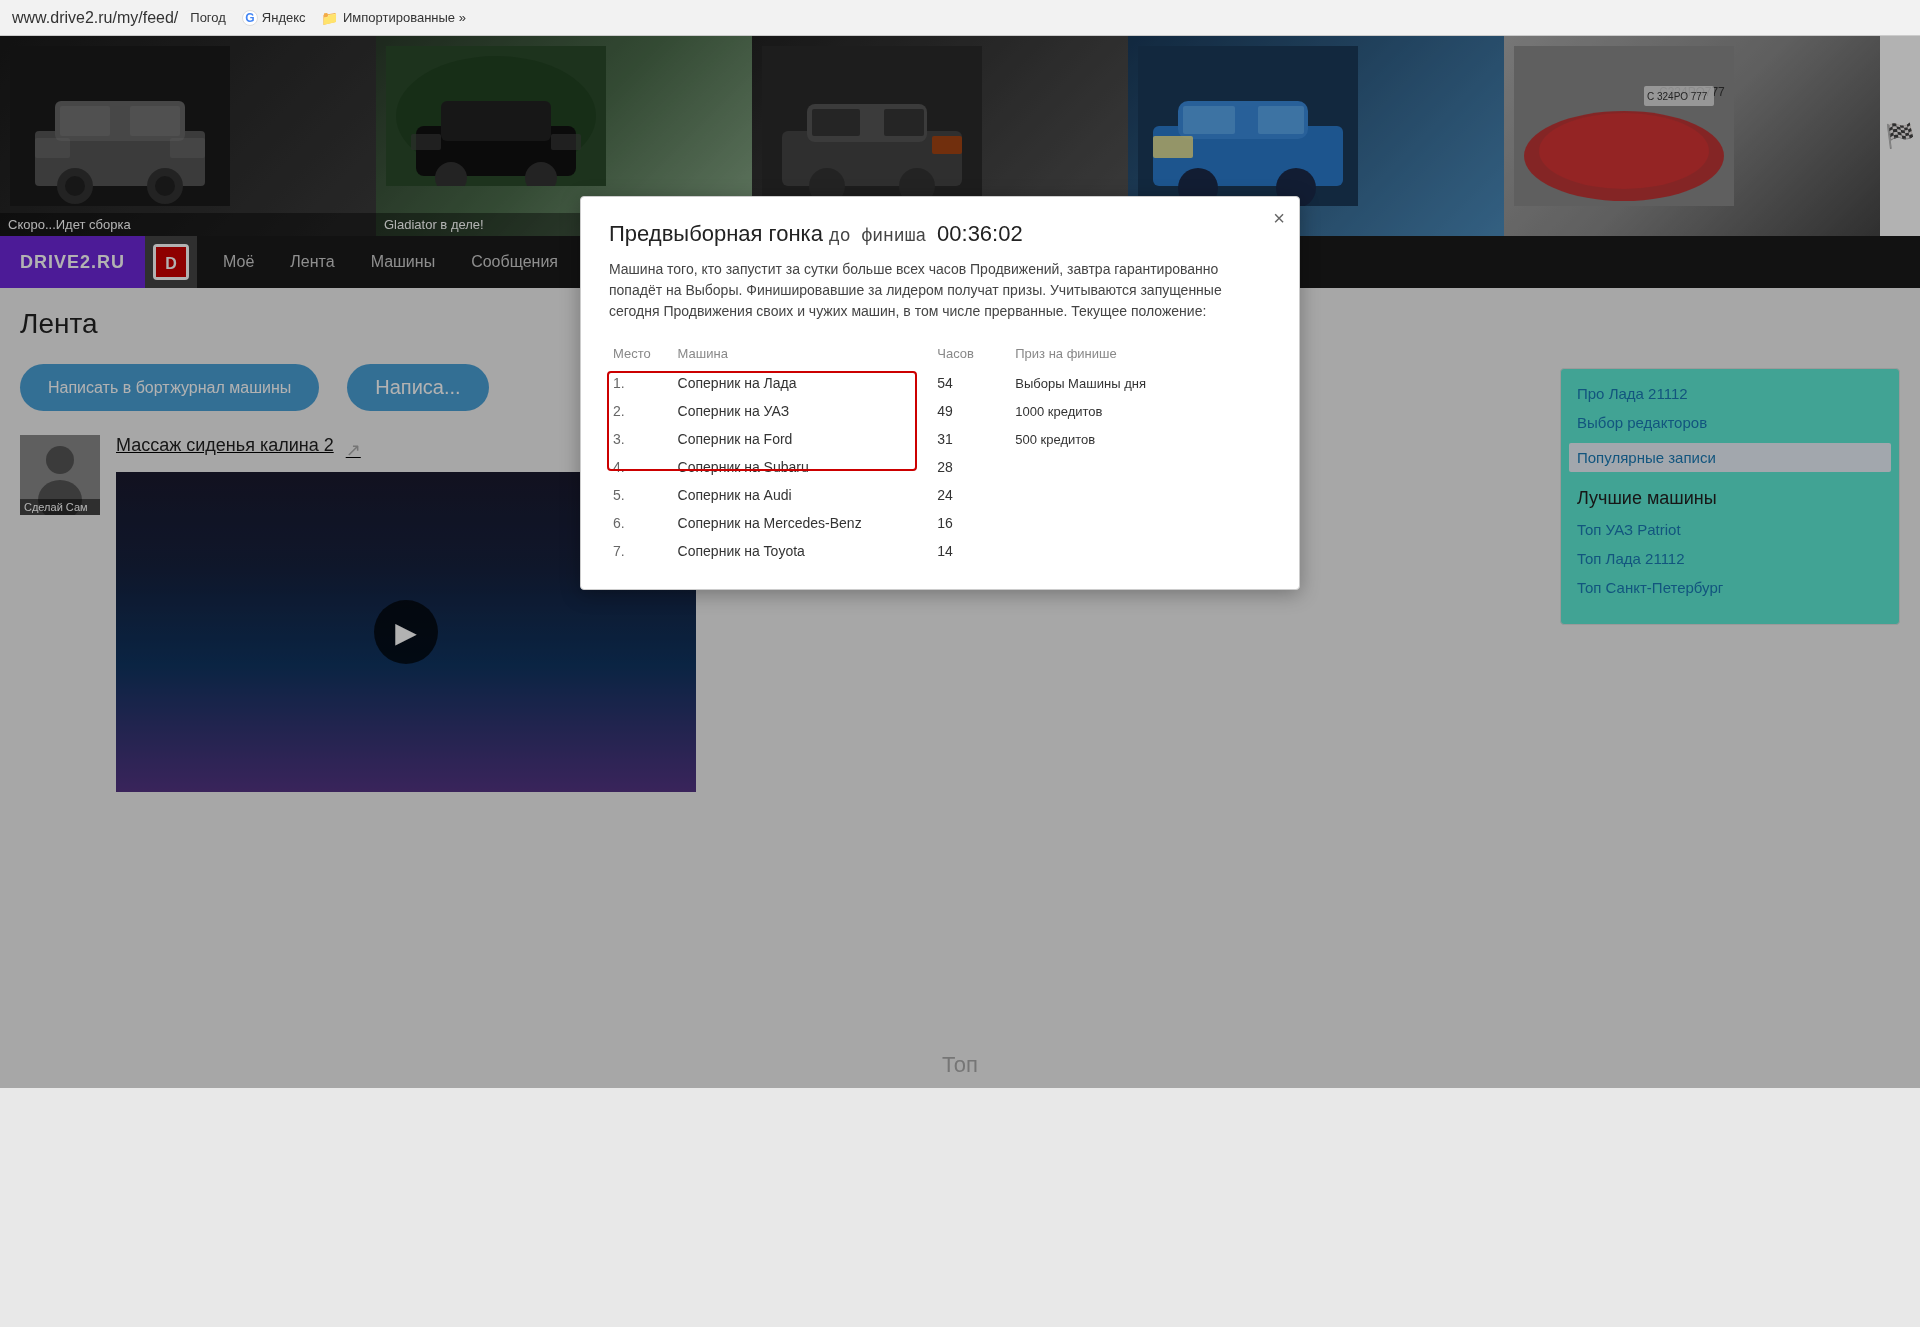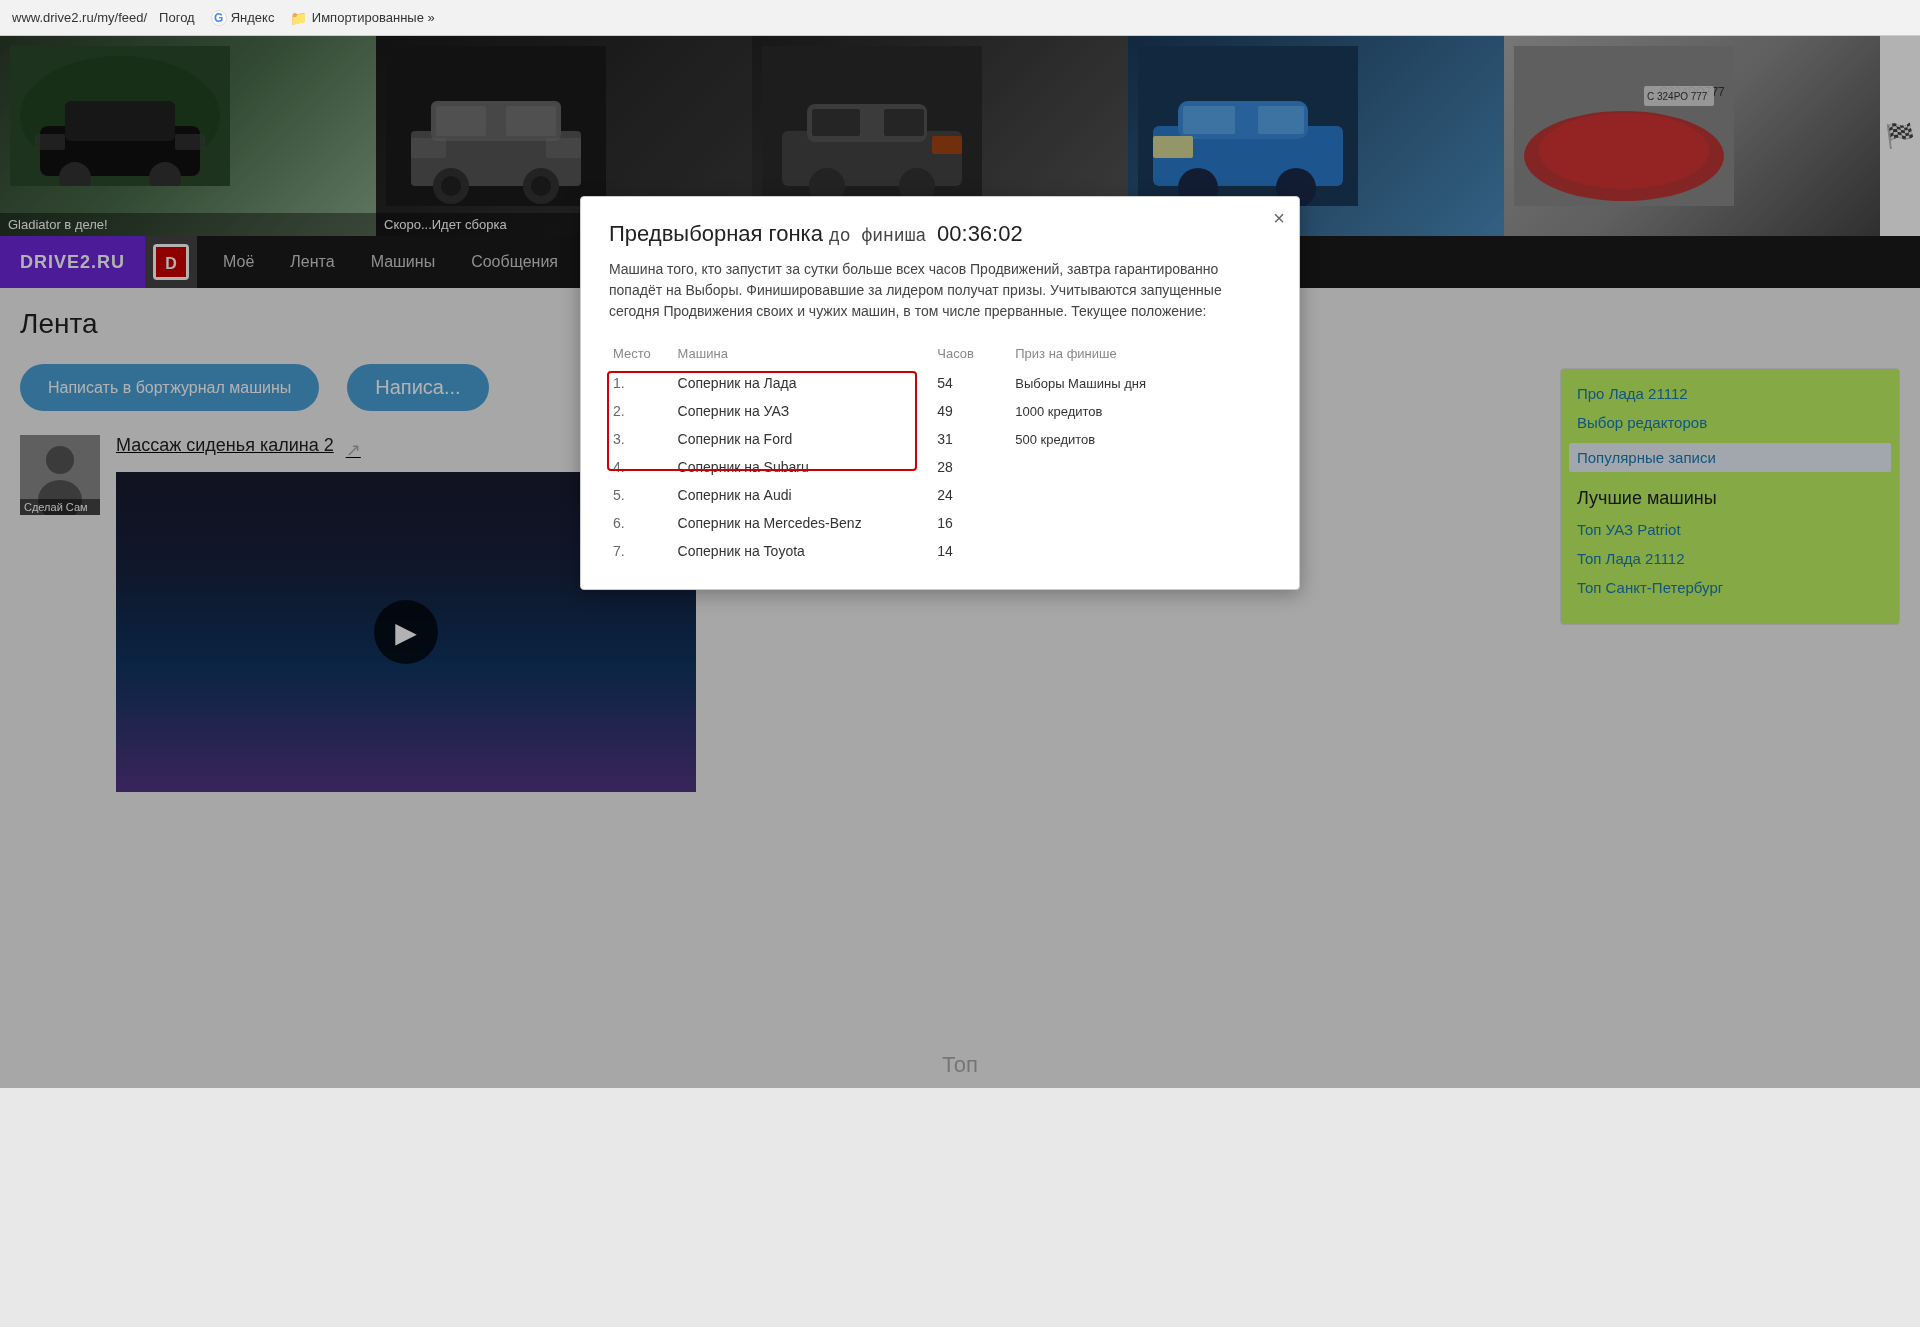--- a/index.html
+++ b/index.html
@@ -9,21 +9,21 @@
     .browser-bar {
       background: #f2f2f2;
       border-bottom: 1px solid #ccc;
       padding: 6px 12px;
       display: flex;
       align-items: center;
       gap: 12px;
       height: 36px;
     }
     .browser-url {
-      font-size: 13px;
+      font-size: 16px;
       color: #333;
     }
     .browser-bookmarks {
       display: flex;
       align-items: center;
       gap: 16px;
       font-size: 13px;
       color: #333;
     }
     .bookmark-item {
@@ -212,21 +212,21 @@
       color: #222;
       margin-bottom: 8px;
     }
 
     
     .right-sidebar {
       position: absolute;
       right: 20px;
       top: 80px;
       width: 340px;
-      background: #bef264;
+      background: #5eead4;
       border: 1px solid #ddd;
       border-radius: 4px;
       padding: 16px;
     }
     .sidebar-link {
       display: block;
       color: #1a7ab5;
       font-size: 15px;
       margin-bottom: 12px;
       text-decoration: none;
@@ -352,54 +352,54 @@
     <div class="bookmark-item">
       <span class="folder-icon">📁</span>
       <span>Импортированные »</span>
     </div>
   </div>
 </div>
 
 <div class="page-content">
 
   <div class="hero-row">
-    <div class="hero-img hero-img-1">
-      <div class="hero-scene">
-
-        <svg width="220" height="140" viewBox="0 0 220 140">
-          <rect width="220" height="140" fill="#2a4a2a"></rect>
-          <ellipse cx="110" cy="70" rx="100" ry="60" fill="#1a3a1a" opacity="0.5"></ellipse>
-          <rect x="30" y="80" width="160" height="50" rx="8" fill="#111"></rect>
-          <rect x="55" y="55" width="110" height="40" rx="6" fill="#222"></rect>
-          <circle cx="65" cy="132" r="16" fill="#333"></circle>
-          <circle cx="155" cy="132" r="16" fill="#333"></circle>
-          <rect x="25" y="88" width="30" height="16" rx="2" fill="#444" opacity="0.6"></rect>
-          <rect x="165" y="88" width="30" height="16" rx="2" fill="#444" opacity="0.6"></rect>
-        </svg>
-      </div>
-      <div class="hero-caption">Gladiator в деле!</div>
-    </div>
     <div class="hero-img hero-img-2">
       <div class="hero-scene">
         <svg width="220" height="160" viewBox="0 0 220 160">
           <rect width="220" height="160" fill="#1a1a1a"></rect>
 
           <rect x="25" y="85" width="170" height="55" rx="4" fill="#555"></rect>
           <rect x="45" y="55" width="130" height="40" rx="6" fill="#666"></rect>
           <rect x="50" y="60" width="50" height="30" rx="2" fill="#888" opacity="0.4"></rect>
           <rect x="120" y="60" width="50" height="30" rx="2" fill="#888" opacity="0.4"></rect>
           <circle cx="65" cy="140" r="18" fill="#333"></circle>
           <circle cx="65" cy="140" r="10" fill="#222"></circle>
           <circle cx="155" cy="140" r="18" fill="#333"></circle>
           <circle cx="155" cy="140" r="10" fill="#222"></circle>
           <rect x="25" y="92" width="35" height="20" rx="2" fill="#888" opacity="0.3"></rect>
           <rect x="160" y="92" width="35" height="20" rx="2" fill="#888" opacity="0.3"></rect>
         </svg>
       </div>
       <div class="hero-caption">Скоро...Идет сборка</div>
+    </div>
+    <div class="hero-img hero-img-1">
+      <div class="hero-scene">
+
+        <svg width="220" height="140" viewBox="0 0 220 140">
+          <rect width="220" height="140" fill="#2a4a2a"></rect>
+          <ellipse cx="110" cy="70" rx="100" ry="60" fill="#1a3a1a" opacity="0.5"></ellipse>
+          <rect x="30" y="80" width="160" height="50" rx="8" fill="#111"></rect>
+          <rect x="55" y="55" width="110" height="40" rx="6" fill="#222"></rect>
+          <circle cx="65" cy="132" r="16" fill="#333"></circle>
+          <circle cx="155" cy="132" r="16" fill="#333"></circle>
+          <rect x="25" y="88" width="30" height="16" rx="2" fill="#444" opacity="0.6"></rect>
+          <rect x="165" y="88" width="30" height="16" rx="2" fill="#444" opacity="0.6"></rect>
+        </svg>
+      </div>
+      <div class="hero-caption">Gladiator в деле!</div>
     </div>
     <div class="hero-img hero-img-3">
       <div class="hero-scene">
         <svg width="220" height="160" viewBox="0 0 220 160">
           <rect width="220" height="160" fill="#2a2a2a"></rect>
 
           <rect x="20" y="85" width="180" height="55" rx="6" fill="#444"></rect>
           <rect x="45" y="58" width="120" height="38" rx="8" fill="#555"></rect>
           <rect x="50" y="63" width="48" height="27" rx="2" fill="#222" opacity="0.6"></rect>
           <rect x="122" y="63" width="40" height="27" rx="2" fill="#222" opacity="0.6"></rect>

